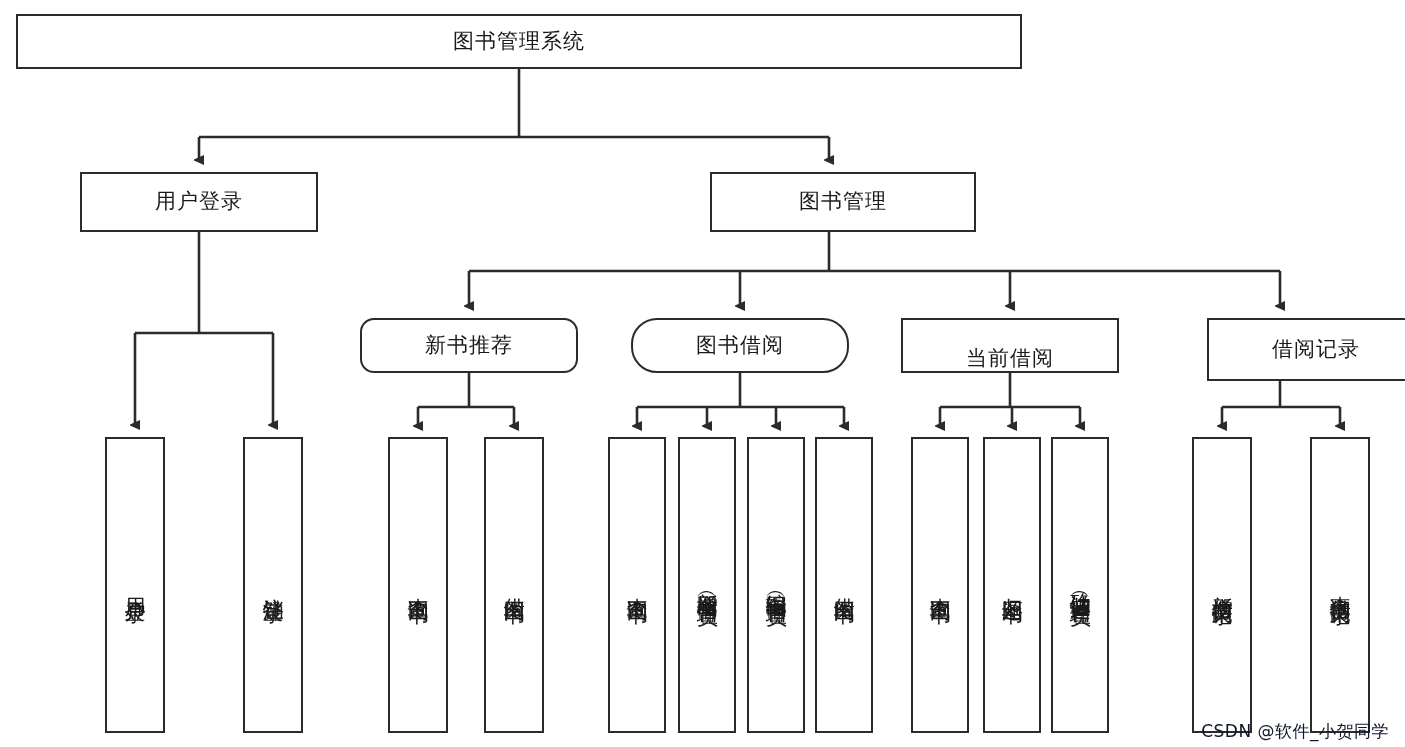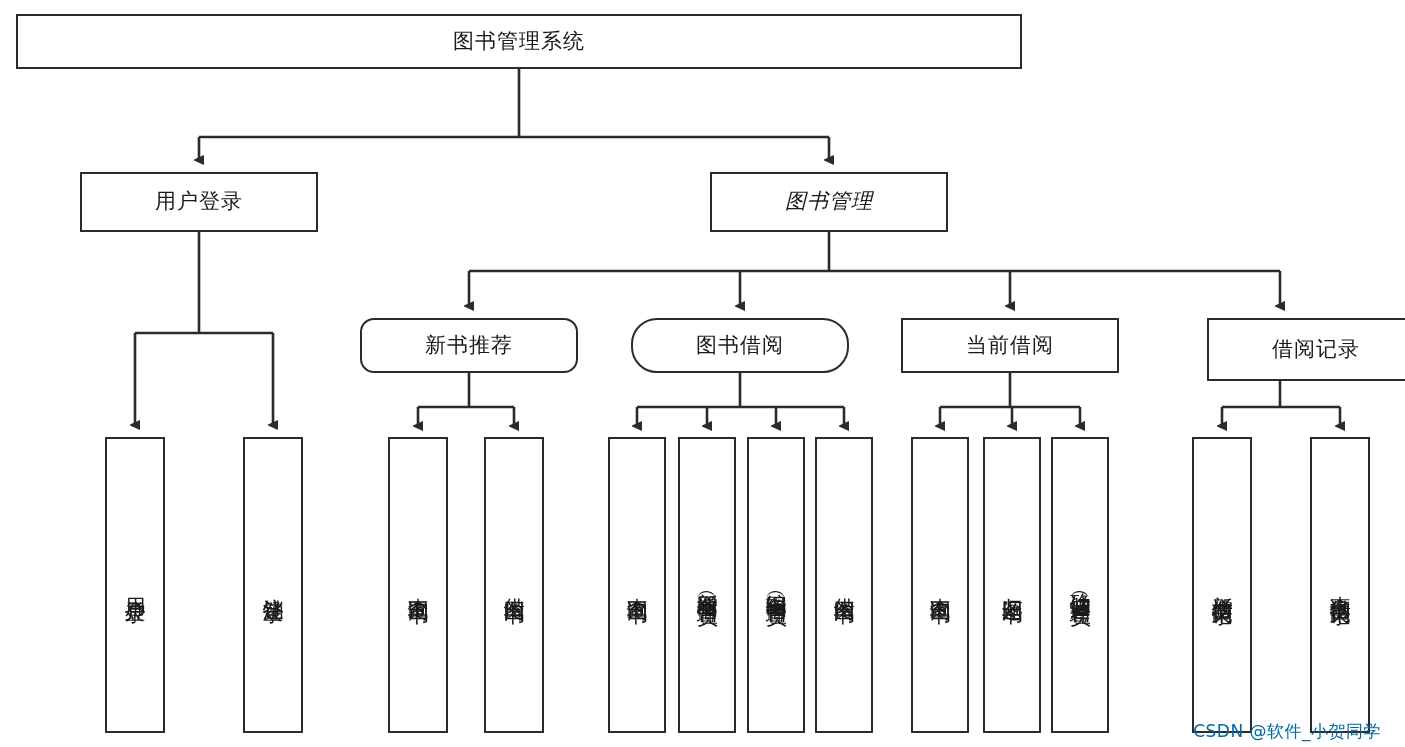--- a/index.html
+++ b/index.html
@@ -51,24 +51,24 @@
     align-items: center;
     text-align: center;
   }
   .node.vert span {
     writing-mode: vertical-rl;
     text-orientation: upright;
     display: block;
   }
   .watermark {
     position: absolute;
-    right: 24px;
+    right: 16px;
     bottom: 4px;
     font-size: 17px;
-    color: #0369a1;
+    color: #0f172a;
     white-space: nowrap;
     letter-spacing: 0.5px;
   }
 </style>
 </head>
 <body>
 
 <div id="canvas">
 
   <svg class="edges" viewBox="0 0 1405 747" xmlns="http://www.w3.org/2000/svg">
@@ -123,31 +123,31 @@
     </g>
   </svg>
 
   <div class="node horiz" style="left:16px; top:14px; width:1006px; height:55px;">
     <span>图书管理系统</span>
   </div>
 
   <div class="node horiz" style="left:80px; top:172px; width:238px; height:60px;">
     <span>用户登录</span>
   </div>
-  <div class="node horiz" style="left:710px; top:172px; width:238px; height:60px;font-style:italic;">
+  <div class="node horiz" style="left:710px; top:172px; width:266px; height:60px;">
     <span>图书管理</span>
   </div>
 
   <div class="node horiz" style="left:360px; top:318px; width:218px; height:55px;border-radius:14px;">
     <span>新书推荐</span>
   </div>
   <div class="node horiz" style="left:631px; top:318px; width:218px; height:55px;border-radius:26px;">
     <span>图书借阅</span>
   </div>
-  <div class="node horiz" style="left:901px; top:318px; width:218px; height:55px;">
+  <div class="node horiz" style="left:901px; top:318px; width:218px; height:55px;align-items:flex-end;">
     <span>当前借阅</span>
   </div>
   <div class="node horiz" style="left:1171px; top:318px; width:218px; height:63px;margin-left:36px;">
     <span>借阅记录</span>
   </div>
 
   <div class="node vert" style="left:105px; top:437px; width:60px; height:296px;">
     <span>用户登录</span>
   </div>
   <div class="node vert" style="left:243px; top:437px; width:60px; height:296px;">

